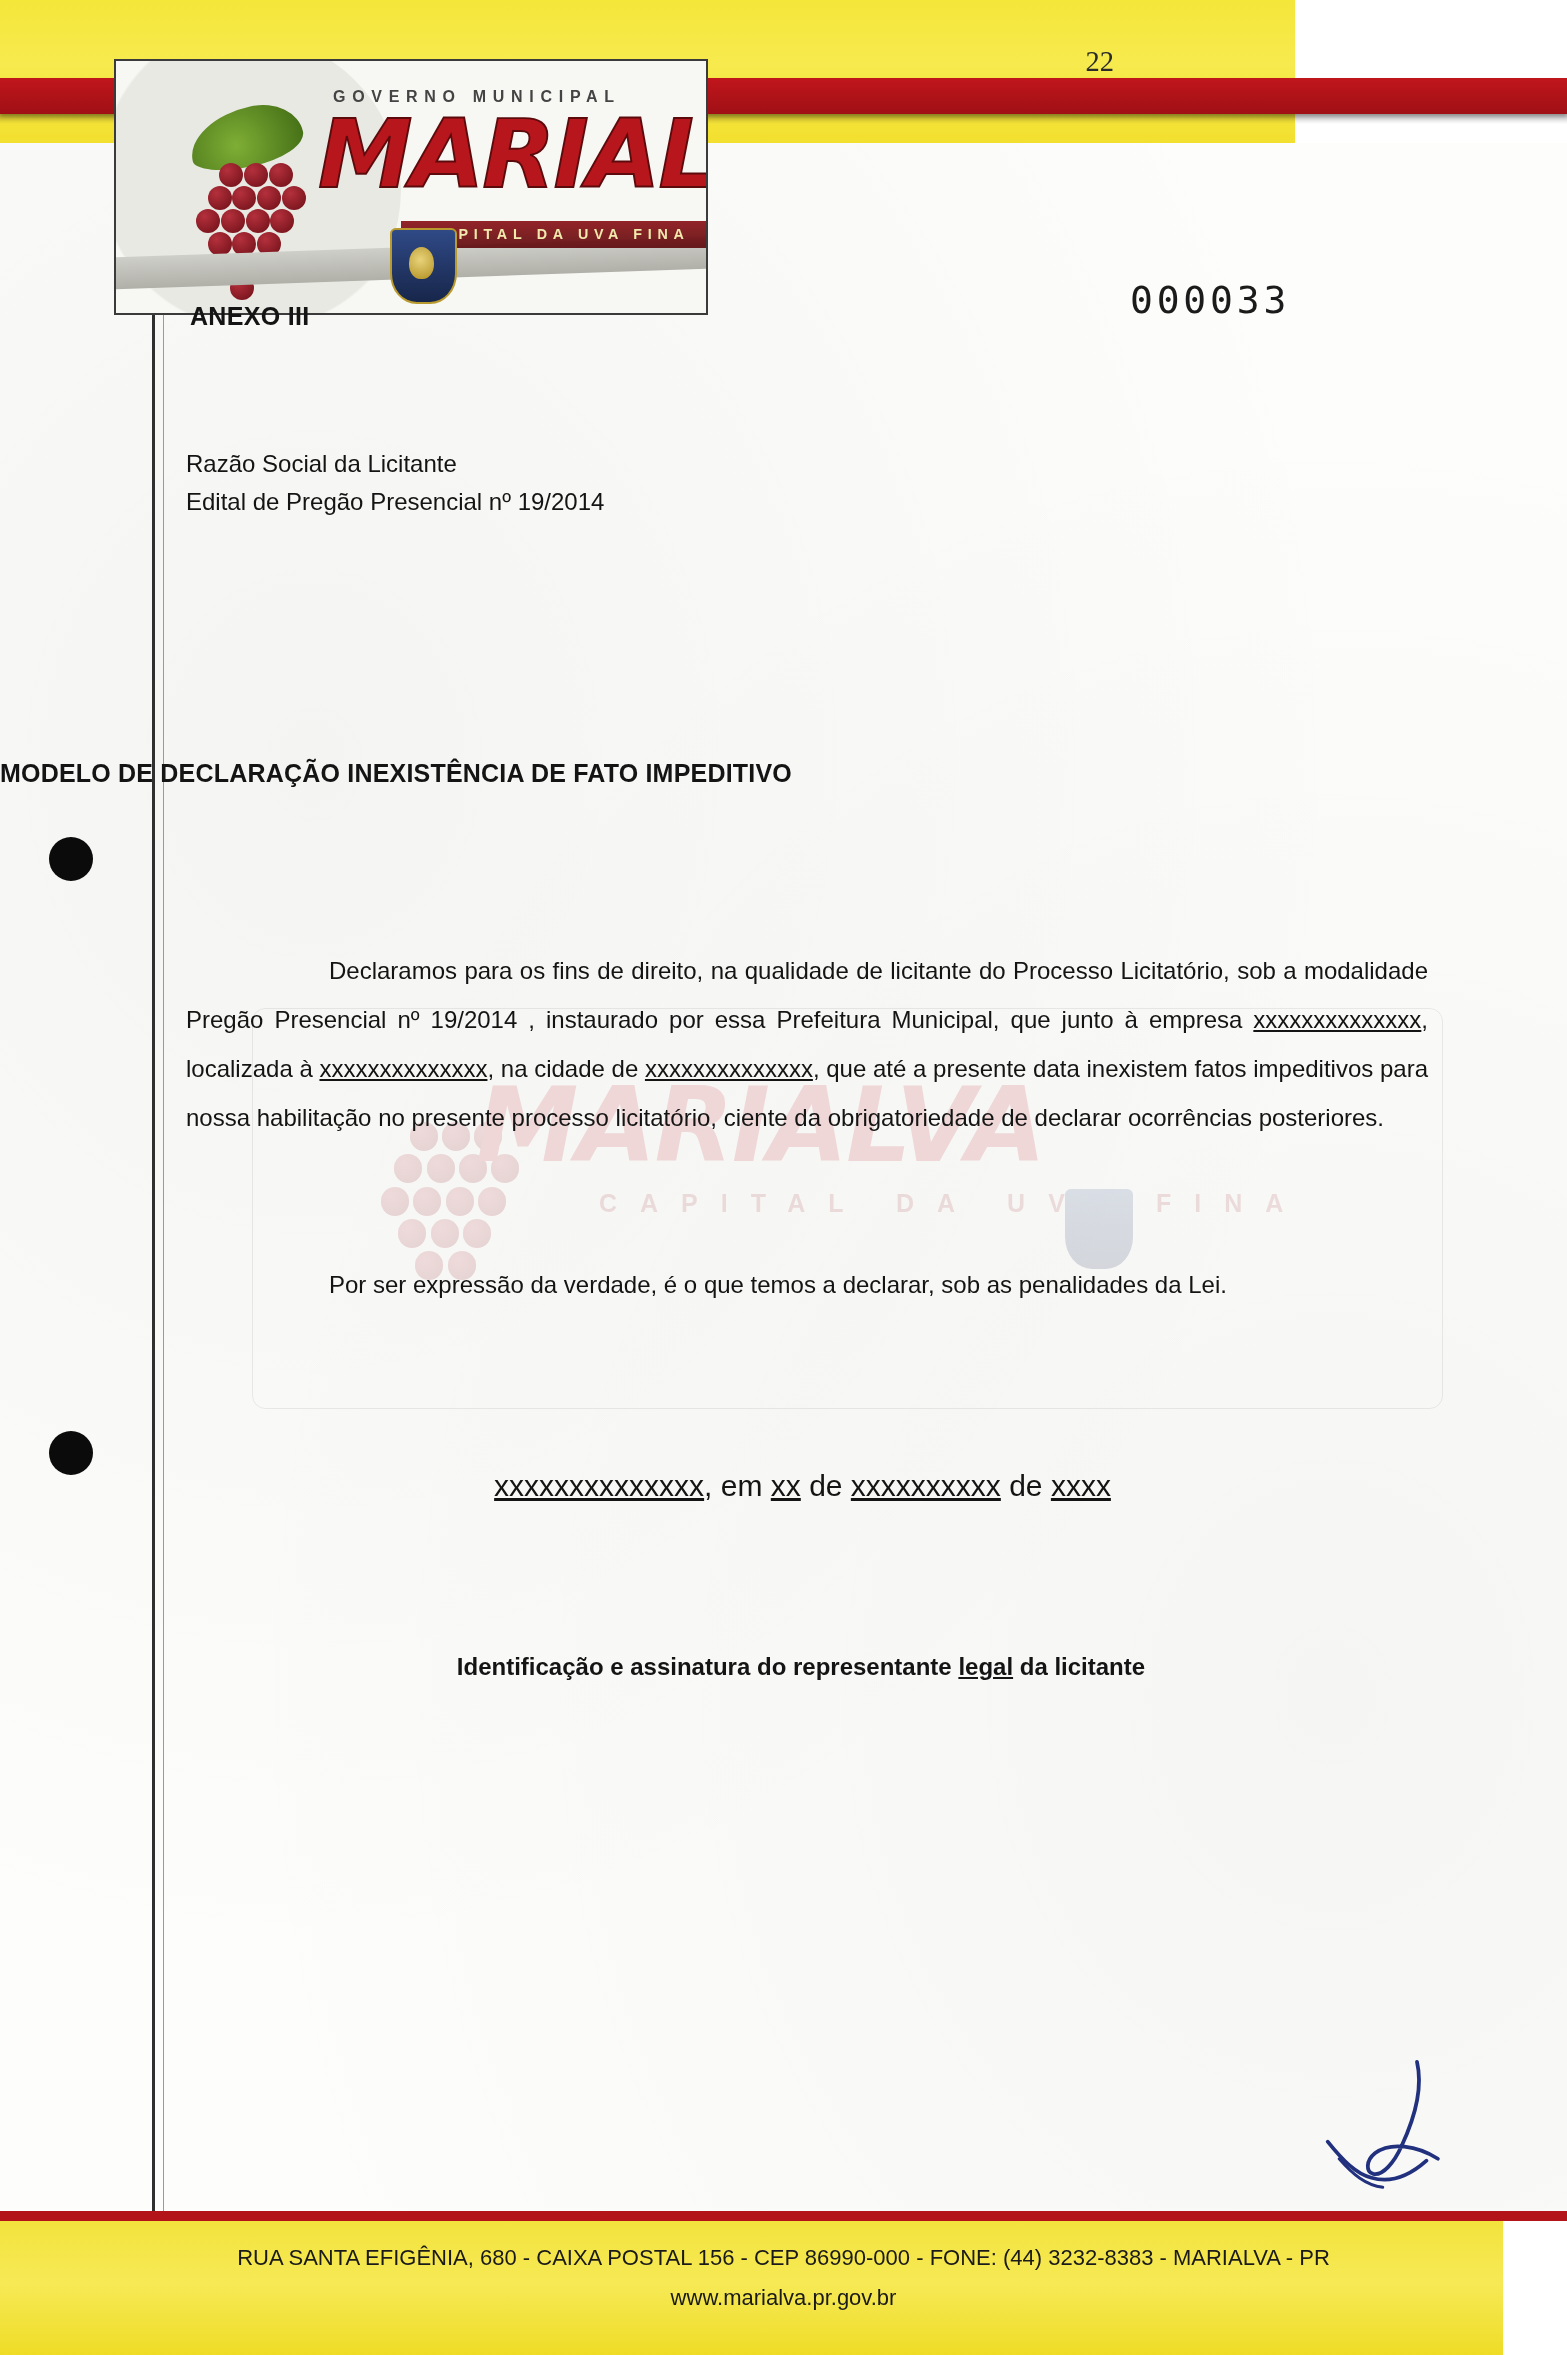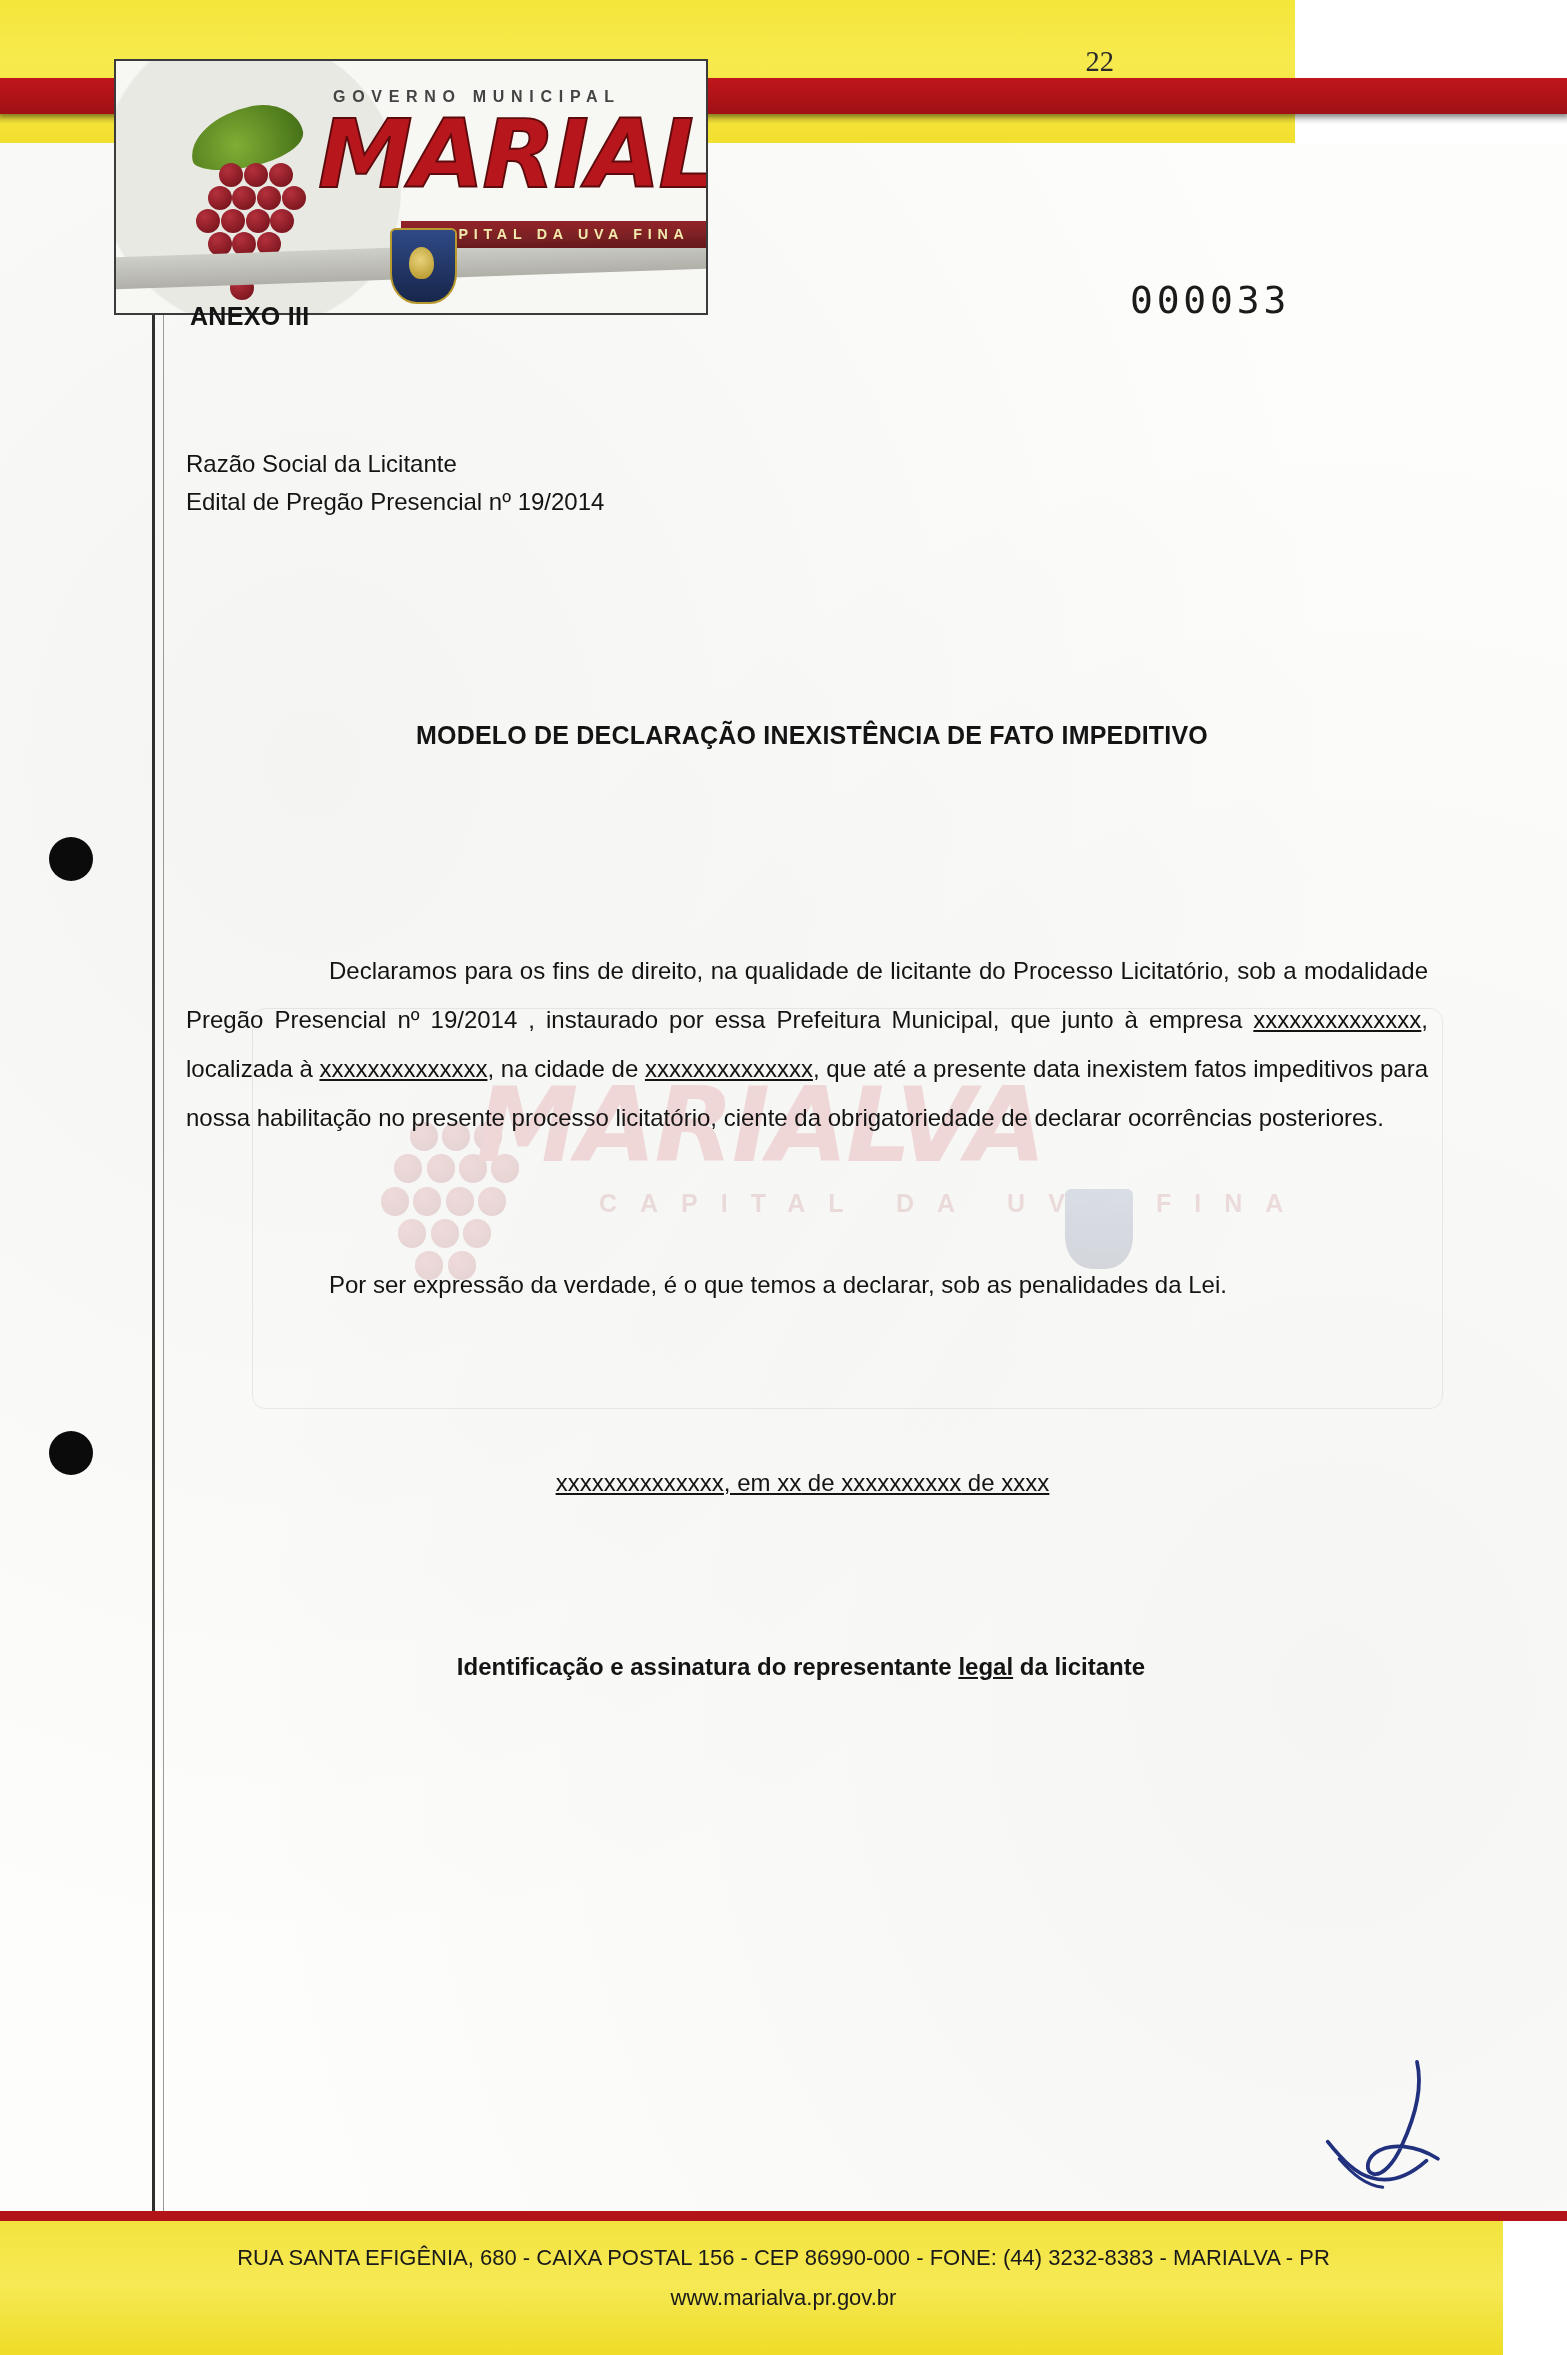--- a/index.html
+++ b/index.html
@@ -238,27 +238,25 @@
     letter-spacing: 0.3px;
   }
   .ident-block {
     position: absolute;
     left: 186px; top: 445px;
     font-size: 24px;
     line-height: 38px;
   }
   .doc-title {
     position: absolute;
-    left: 0; top: 721px;
-    width: 1567px;
-    text-align: center;
+    left: 0; top: 759px;
+    width: 1567px;
     font-size: 25px;
     font-weight: bold;
     letter-spacing: 0.2px;
-    padding-left: 57px;
     box-sizing: border-box;
   }
   .body-para {
     position: absolute;
     left: 186px;
     width: 1242px;
     font-size: 24px;
     line-height: 49px;
     text-align: justify;
   }
@@ -266,24 +264,23 @@
   .p2 { top: 1260px; }
   .indent { display: inline-block; width: 143px; }
   .u { text-decoration: underline; }
   .b { font-weight: normal; }
 
   .place-line {
     position: absolute;
     left: 0; top: 1469px;
     width: 1567px;
     text-align: center;
-    font-size: 24px;
+    font-size: 30px;
     padding-left: 38px;
     box-sizing: border-box;
-    text-decoration: underline;
   }
   .sign-line {
     position: absolute;
     left: 0; top: 1653px;
     width: 1567px;
     text-align: center;
     font-size: 24px;
     font-weight: bold;
     padding-left: 35px;
     box-sizing: border-box;

